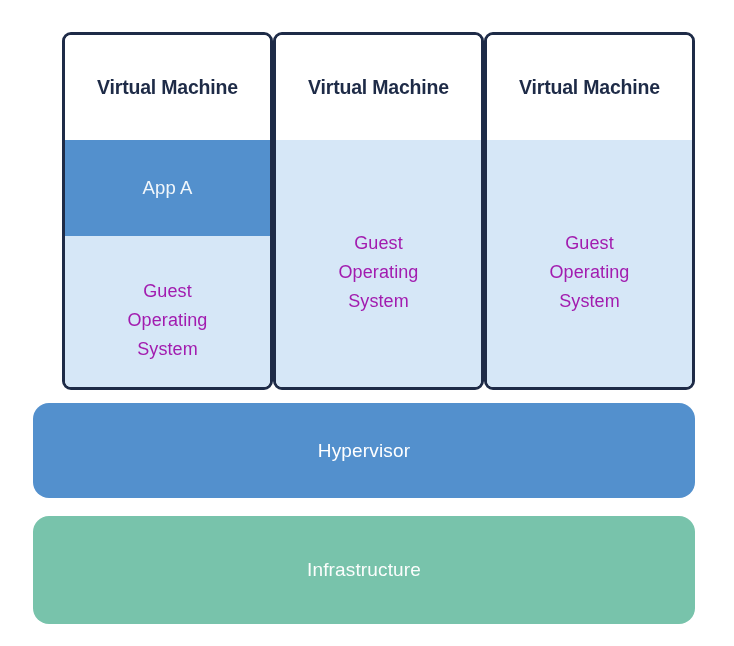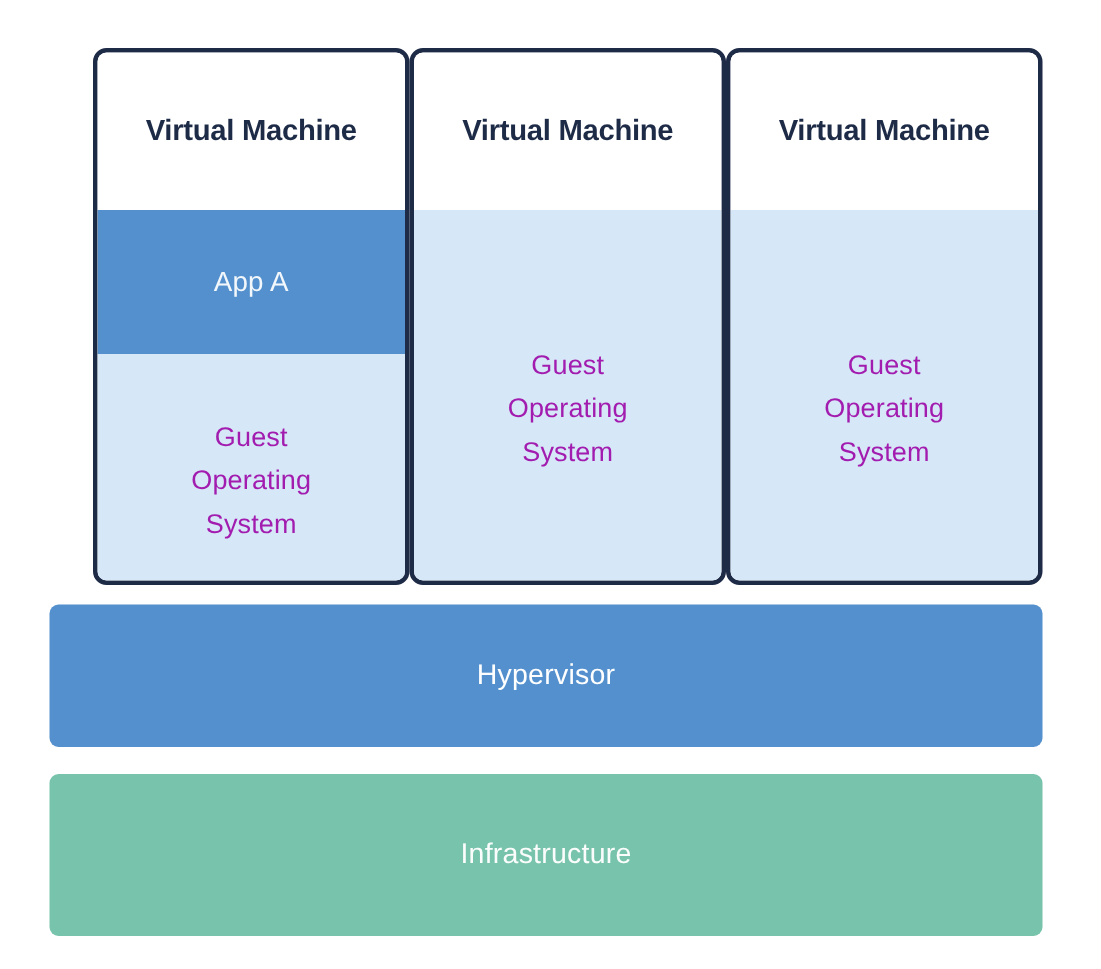--- a/index.html
+++ b/index.html
@@ -93,21 +93,21 @@
     line-height: 1.62;
     letter-spacing: 0.1px;
     margin-top: 18px;
   }
 
   
   .layer-bar {
     position: absolute;
     left: 33px;
     width: 662px;
-    border-radius: 6px;
+    border-radius: 16px;
     display: flex;
     align-items: center;
     justify-content: center;
   }
 
   .layer-label {
     font-size: 19px;
     color: #ffffff;
     letter-spacing: 0.15px;
   }

